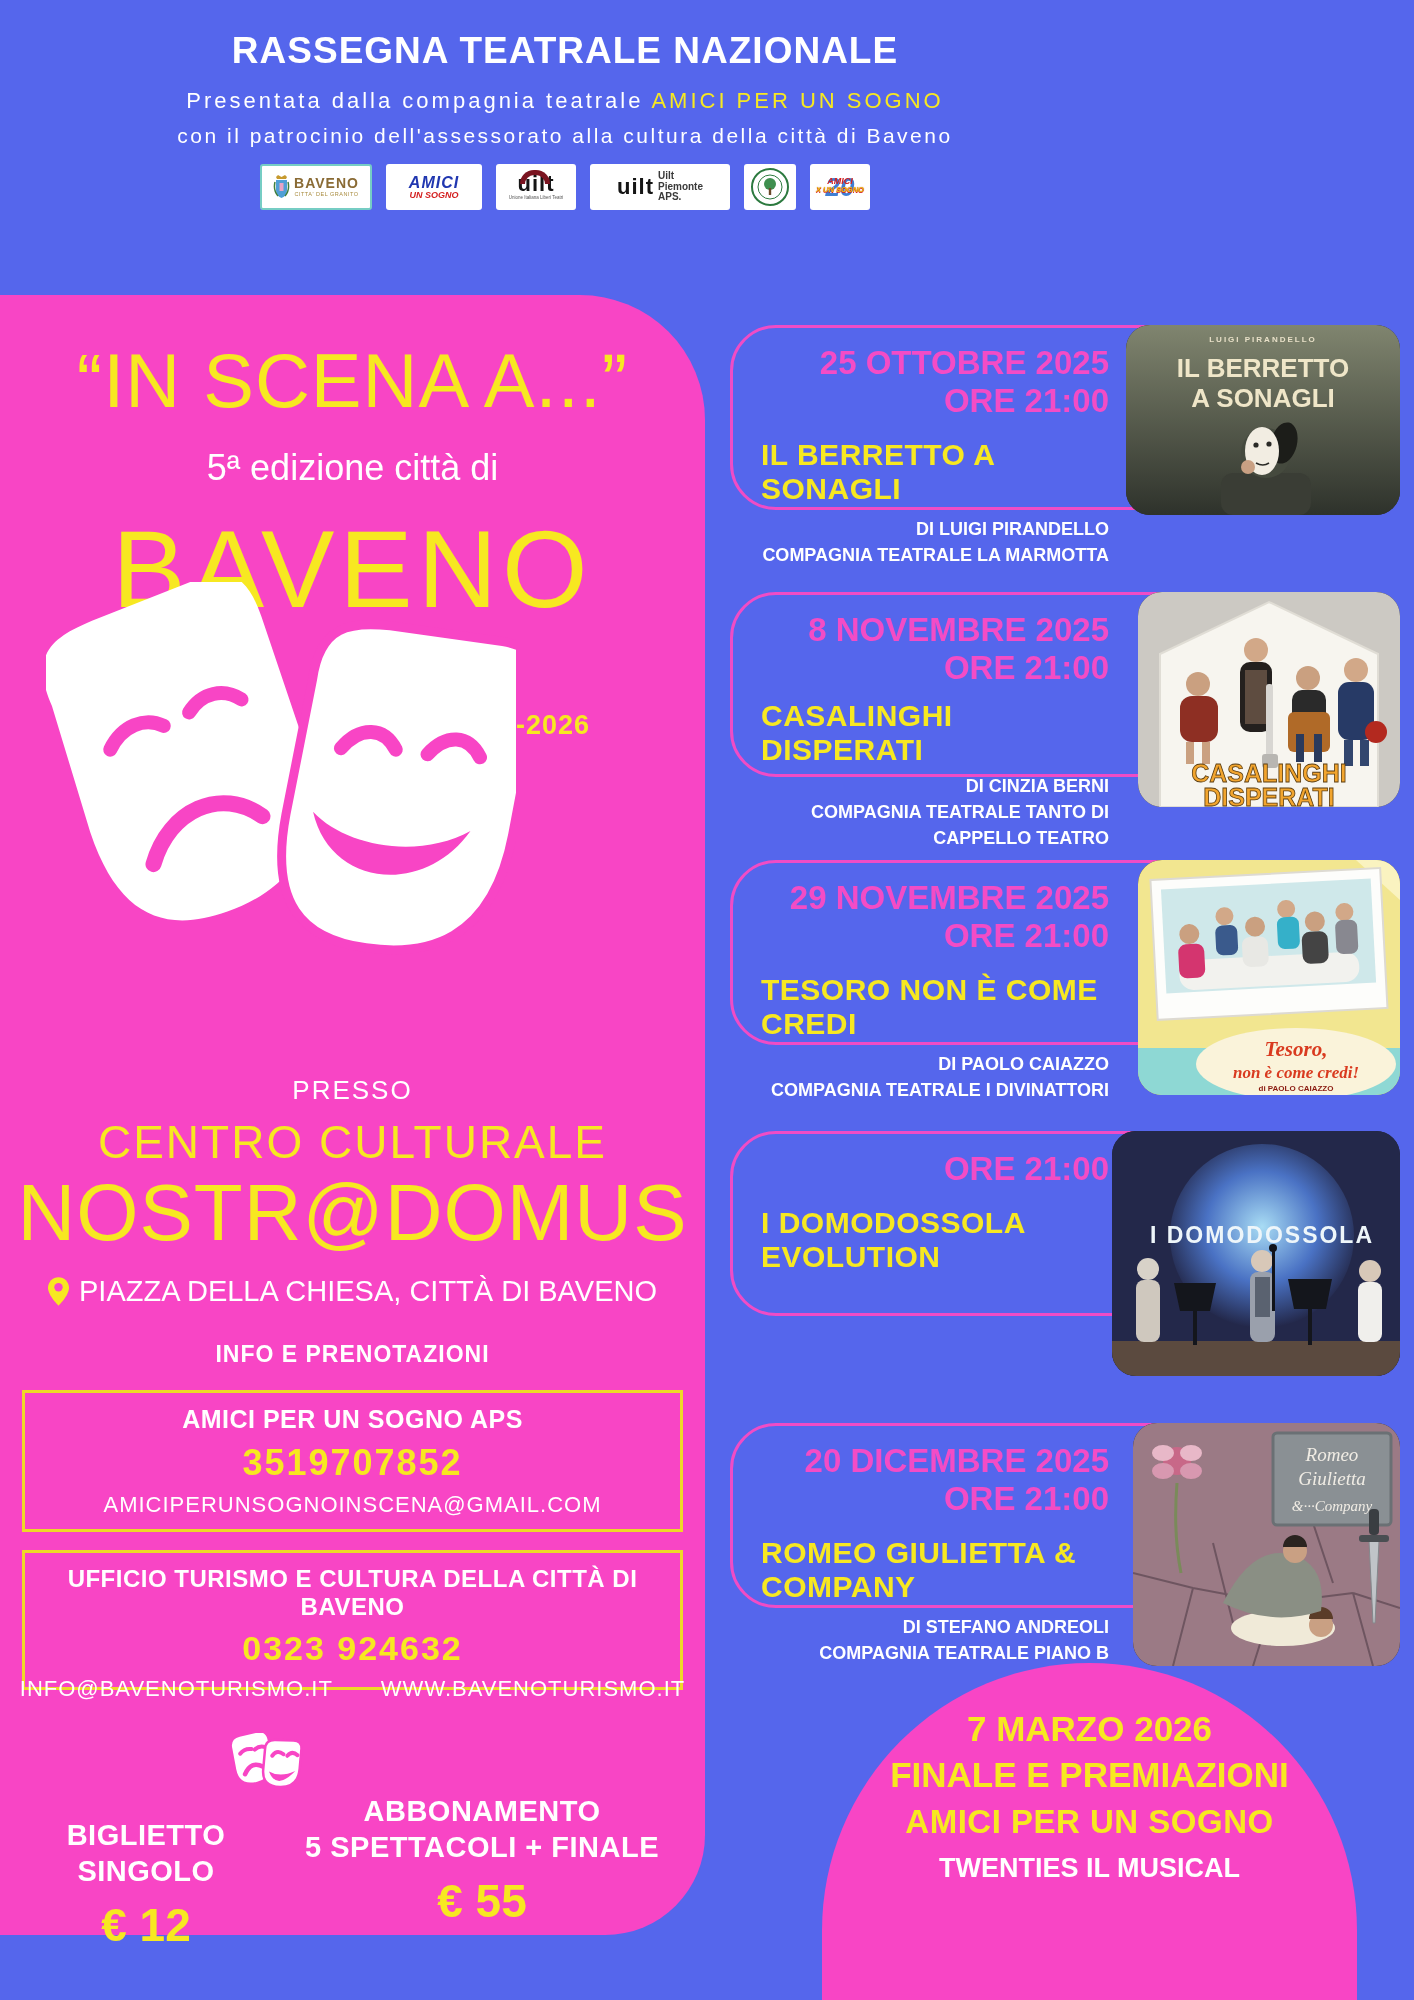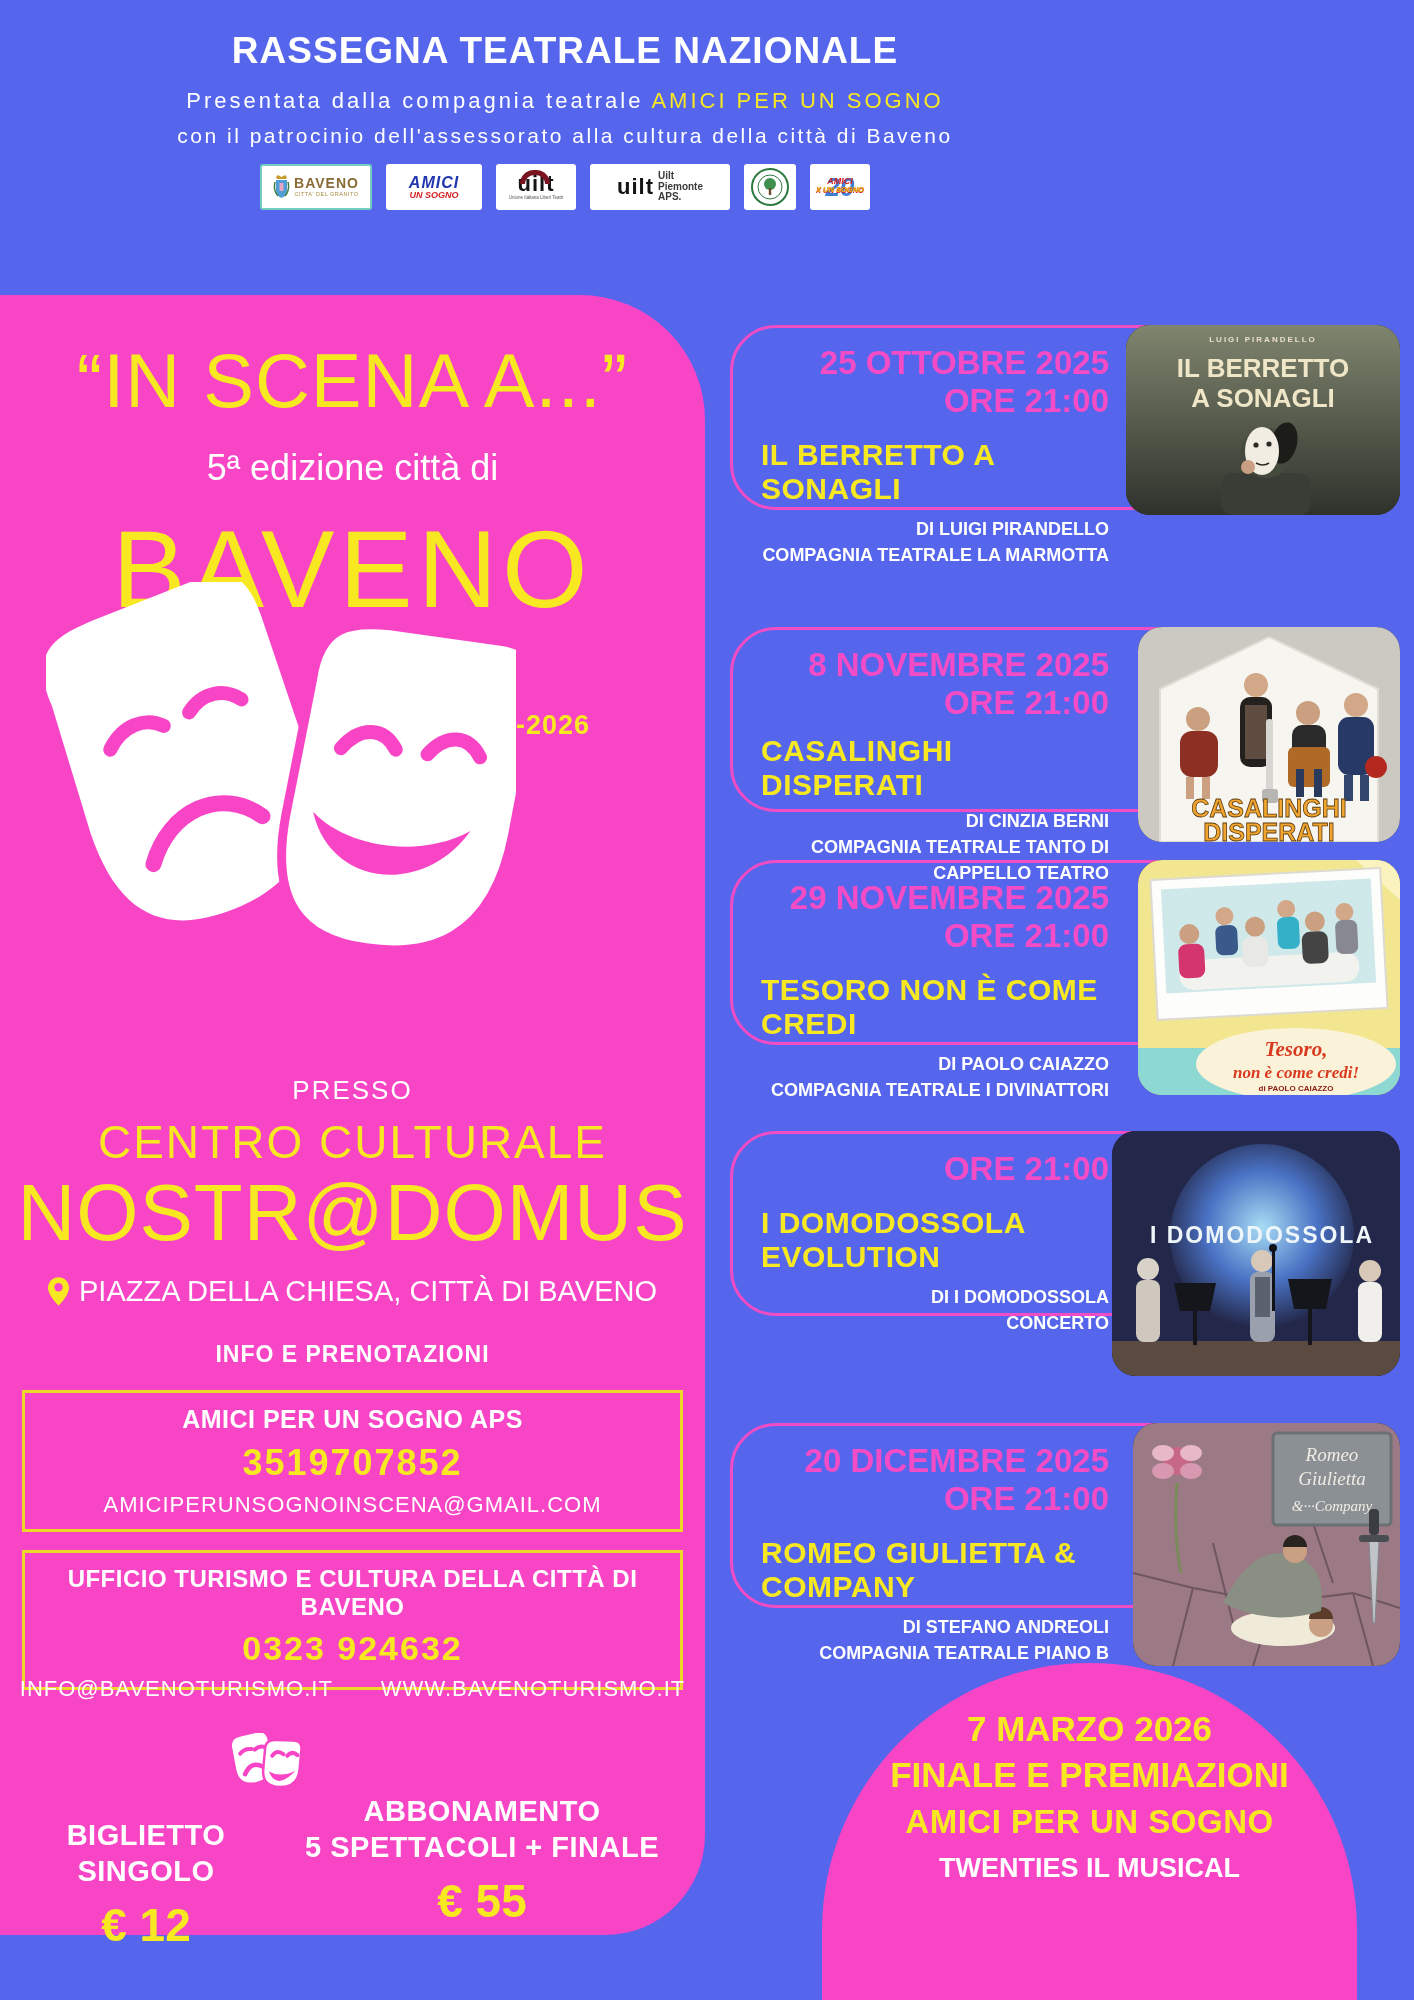--- a/index.html
+++ b/index.html
@@ -56,21 +56,21 @@
   .cb-phone{margin-top:8px;font-size:36px;font-weight:800;color:#f7e821;letter-spacing:2px;}
   .cb-links{margin-top:8px;font-size:22px;font-weight:400;color:#fff;letter-spacing:1px;display:flex;justify-content:center;gap:48px;text-align:right;}
   .cb2 .cb-phone{font-size:34px;}
   .masks-small{position:absolute;top:1438px;left:229px;}
   .price-single{position:absolute;top:1522px;left:0;width:292px;text-align:center;}
   .price-abo{position:absolute;top:1498px;left:278px;width:408px;text-align:center;}
   .price-label{font-size:29px;font-weight:800;color:#fff;letter-spacing:.5px;line-height:1.25;}
   .price-value{margin-top:8px;font-size:46px;font-weight:800;color:#f7e821;}
   
   .card{position:absolute;left:730px;width:670px;height:185px;border:3px solid #f04cc6;border-radius:46px;}
-  .c1{top:325px;} .c2{top:627px;} .c3{top:860px;padding-left:28px;} .c4{top:1131px;} .c5{top:1423px;}
+  .c1{top:325px;} .c2{top:592px;} .c3{top:860px;padding-left:28px;} .c4{top:1131px;} .c5{top:1423px;}
   .card-text{position:absolute;left:28px;right:288px;top:0;bottom:0;}
   .card-date{margin-top:16px;text-align:right;font-size:33px;font-weight:800;color:#f34cc6;line-height:1.15;}
   .card-title{margin-top:18px;font-size:30px;font-weight:800;color:#f7e821;letter-spacing:.5px;}
   .card-credits{margin-top:10px;text-align:right;font-size:18px;font-weight:700;color:#fff;line-height:1.45;}
   .c2 .card-title{margin-top:12px;}
   .c2 .card-credits{margin-top:6px;}
   .card-img{position:absolute;right:-3px;top:-3px;border-radius:24px;overflow:hidden;background:#222;}
   .img1{width:274px;height:190px;}
   .img2{width:262px;height:215px;}
   .img3{width:262px;height:235px;}
@@ -340,24 +340,20 @@
       </svg>
     </div>
   </article>
 
   <article class="card c4">
     <div class="card-text">
       <div class="card-date">
         <div>ORE 21:00</div>
       </div>
       <div class="card-title">I DOMODOSSOLA EVOLUTION</div>
-      <div class="card-credits">
-        <div>DI I DOMODOSSOLA</div>
-        <div>CONCERTO</div>
-      </div>
     </div>
     <div class="card-img img4">
       <svg viewBox="0 0 288 245" preserveAspectRatio="none">
         <defs>
             <radialGradient id="g4" cx="0.5" cy="0.45" r="0.55">
           <stop offset="0" stop-color="#a8dcf4"></stop>
               <stop offset="0.55" stop-color="#4a72c4"></stop>
               <stop offset="1" stop-color="#23284a"></stop>
         </radialGradient>
           </defs>

